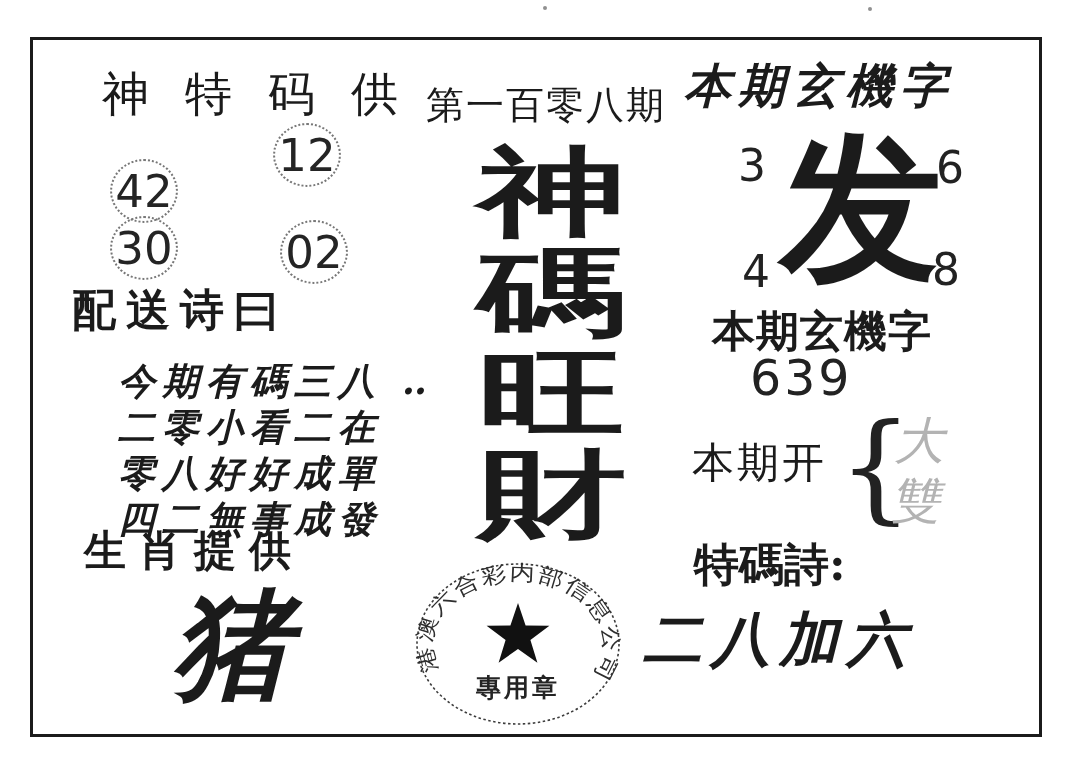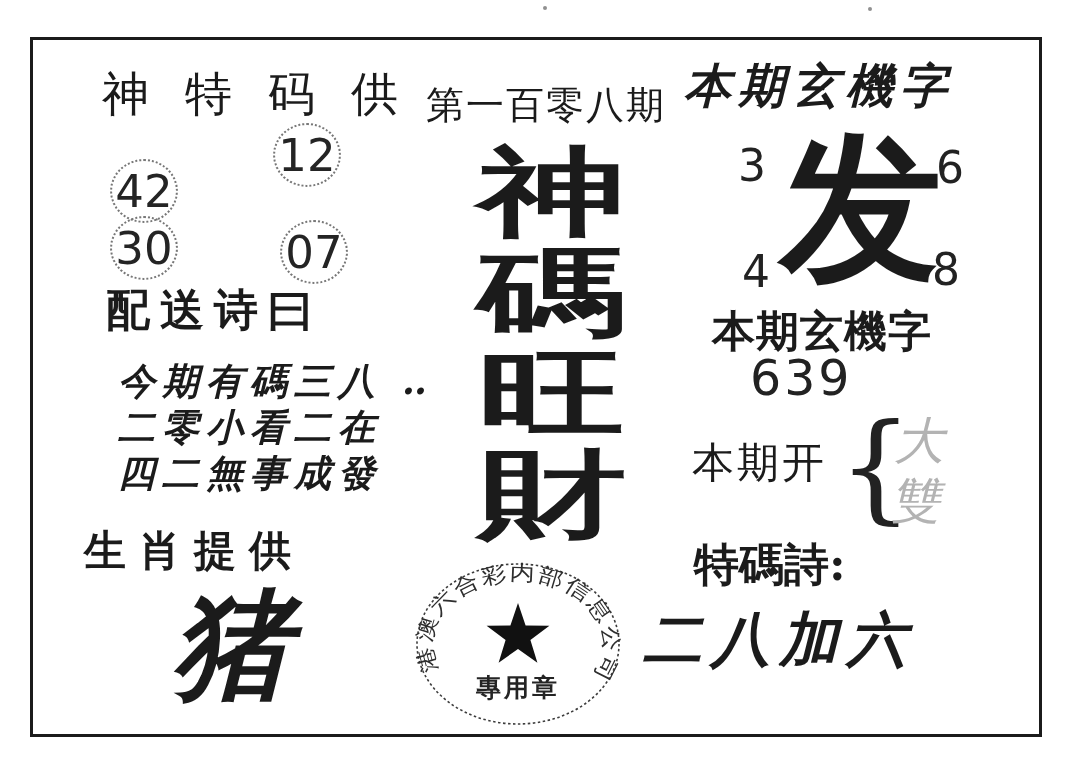--- a/index.html
+++ b/index.html
@@ -26,21 +26,21 @@
   .mystery-label{left:684px;top:62px;font-size:47px;font-weight:700;font-style:italic;
     letter-spacing:7px;line-height:1;}
   .mystery-char{left:780px;top:126px;font-size:162px;line-height:1;font-weight:700;}
   .corner-num{font-family:"DejaVu Sans","Liberation Sans",sans-serif;font-size:44px;
     line-height:1;color:#222;}
   
   .masthead{left:503px;top:142px;width:98px;text-align:center;
     font-size:96px;line-height:1.05;font-weight:900;
     transform:scaleX(1.55);transform-origin:50% 0;}
   
-  .poem-heading{left:72px;top:288px;font-size:44px;letter-spacing:10px;font-weight:600;line-height:1;margin-left:34px;}
+  .poem-heading{left:72px;top:288px;font-size:44px;letter-spacing:10px;font-weight:600;line-height:1;}
   .poem-lines{left:118px;top:358px;font-size:37px;font-style:italic;font-weight:600;
     letter-spacing:7px;line-height:46px;white-space:nowrap;}
   .zodiac-label{left:84px;top:530px;font-size:42px;letter-spacing:13px;font-weight:700;line-height:1;}
   .zodiac-animal{left:172px;top:586px;font-size:118px;font-weight:900;font-style:italic;line-height:1;}
   
   .tail-label{left:712px;top:310px;font-size:43px;font-weight:800;letter-spacing:1px;line-height:1;}
   .tail-value{left:750px;top:354px;font-size:49px;letter-spacing:3px;line-height:1;color:#222;
     font-family:"DejaVu Sans","Liberation Sans",sans-serif;}
   .draw-label{left:692px;top:442px;font-size:42px;letter-spacing:3px;font-weight:500;line-height:1;}
   .draw-brace{left:838px;top:408px;font-size:118px;line-height:1;color:#222;font-weight:400;}
@@ -61,21 +61,21 @@
 
 <div class="abs supply-row">
   <span>神</span>
   <span>特</span>
   <span>码</span>
   <span>供</span>
 </div>
 <div class="abs ball" style="left:110px;top:124px;margin-top:35px;">42</div>
 <div class="abs ball" style="left:273px;top:123px;">12</div>
 <div class="abs ball" style="left:110px;top:216px;">30</div>
-<div class="abs ball" style="left:280px;top:220px;">07</div>
+<div class="abs ball" style="left:280px;top:220px;">02</div>
 
 <div class="abs issue">第一百零八期</div>
 
 <div class="abs mystery-label">本期玄機字</div>
 <div class="abs mystery-char">发</div>
 <div class="abs corner-num" style="left:738px;top:144px;">3</div>
 <div class="abs corner-num" style="left:936px;top:146px;">6</div>
 <div class="abs corner-num" style="left:742px;top:250px;">4</div>
 <div class="abs corner-num" style="left:932px;top:248px;">8</div>
 
@@ -83,20 +83,21 @@
   <div>神</div>
   <div>碼</div>
   <div>旺</div>
   <div>財</div>
 </div>
 
 <div class="abs poem-heading">配送诗曰</div>
 <div class="abs poem-lines">
   <div>今期有碼三八 ‥</div>
   <div>二零小看二在</div>
+  <div>零八好好成單</div>
   <div>四二無事成發</div>
 </div>
 
 <div class="abs zodiac-label">生肖提供</div>
 <div class="abs zodiac-animal">猪</div>
 
 <div class="abs tail-label">本期玄機字</div>
 <div class="abs tail-value">639</div>
 
 <div class="abs draw-label">本期开</div>

